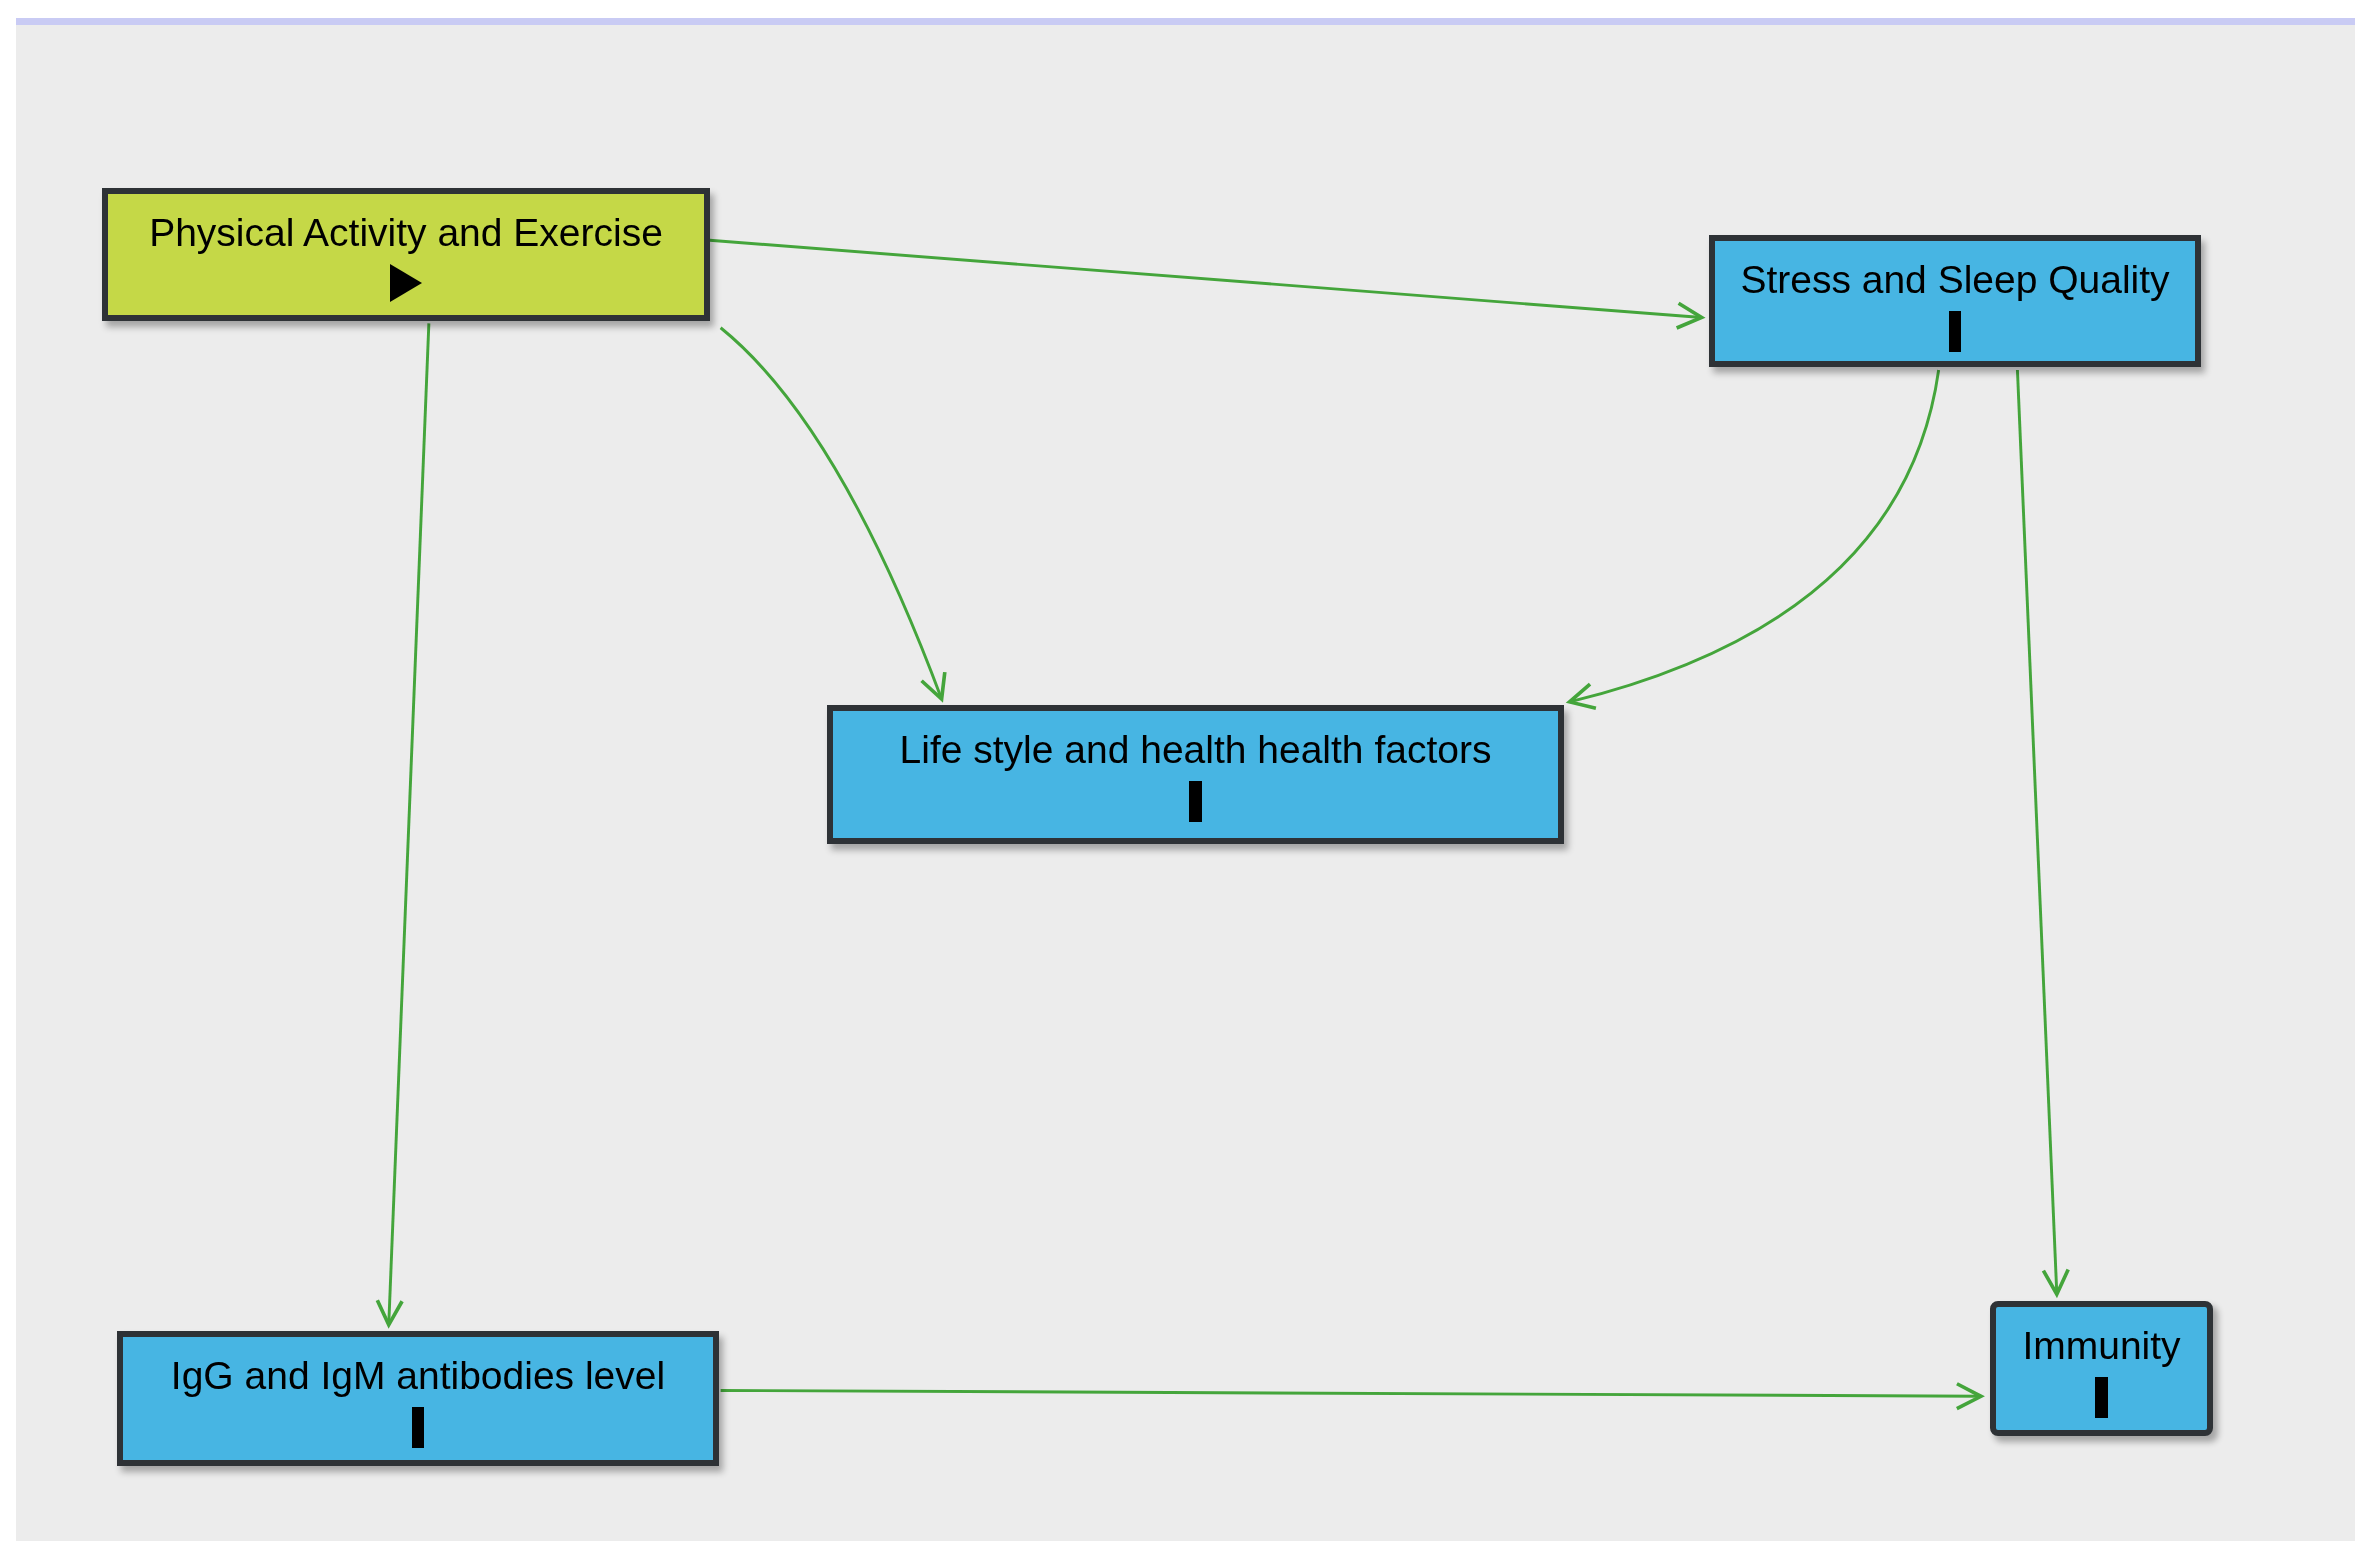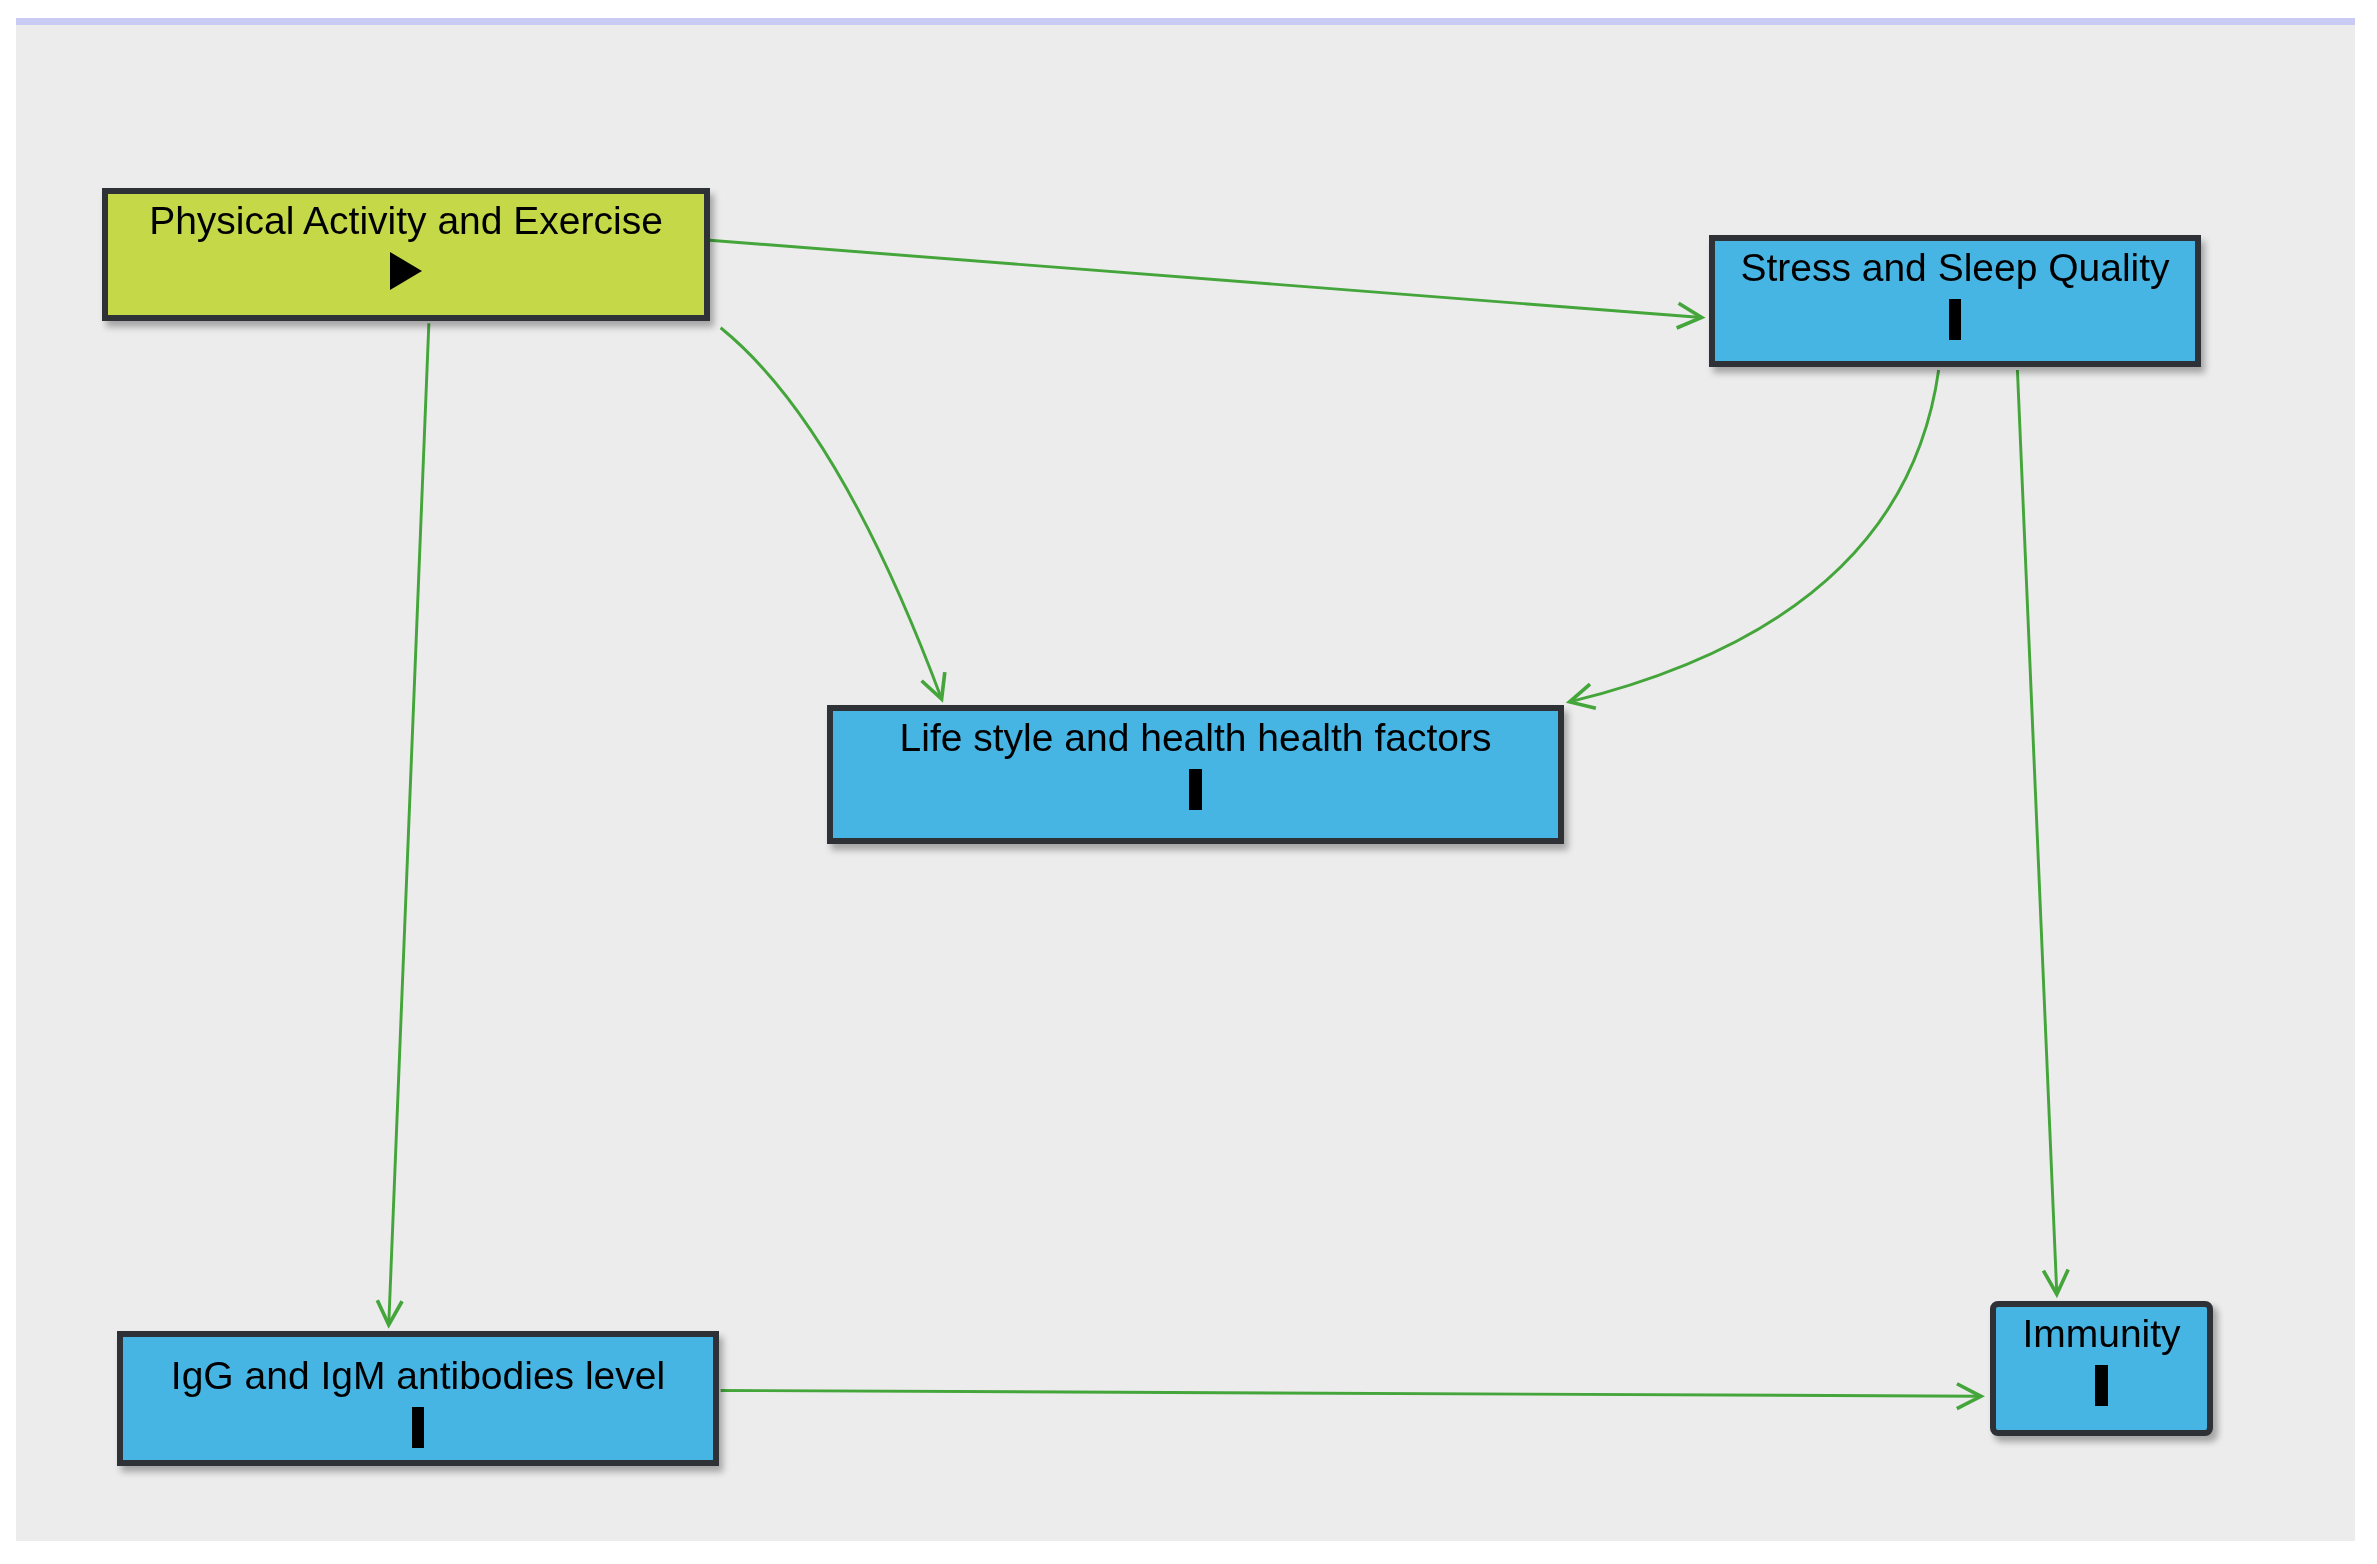--- a/index.html
+++ b/index.html
@@ -35,21 +35,21 @@
   }
   .node {
     position: absolute;
     box-sizing: border-box;
     border: 6.6px solid #2e3236;
     box-shadow: 4.4px 5.8px 6.6px rgba(0,0,0,0.30);
     display: flex;
     flex-direction: column;
     align-items: center;
     justify-content: flex-start;
-    padding-top: 6px;
+    padding-top: 18px;
     gap: 8.8px;
     cursor: pointer;
   }
   .node .label {
     font-size: 39px;
     line-height: 1.1;
     color: #000000;
     white-space: nowrap;
     text-align: center;
   }
@@ -98,21 +98,21 @@
   <div class="node" style="left: 1709px; top: 235px; width: 492px; height: 132px; background: rgb(71, 181, 227); border-color: rgb(46, 50, 54);">
     <span class="label">Stress and Sleep Quality</span>
     <span class="marker bar"></span>
   </div>
 
   <div class="node" style="left: 827px; top: 705px; width: 737px; height: 139px; background: rgb(71, 181, 227); border-color: rgb(46, 50, 54);">
     <span class="label">Life style and health health factors</span>
     <span class="marker bar"></span>
   </div>
 
-  <div class="node" style="left: 117px; top: 1331px; width: 602px; height: 135px; background: rgb(71, 181, 227); border-color: rgb(46, 50, 54); justify-content: center;">
+  <div class="node" style="left: 117px; top: 1331px; width: 602px; height: 135px; background: rgb(71, 181, 227); border-color: rgb(46, 50, 54);">
     <span class="label">IgG and IgM antibodies level</span>
     <span class="marker bar"></span>
   </div>
 
   <div class="node" style="left: 1990px; top: 1301px; width: 223px; height: 135px; background: rgb(71, 181, 227); border-color: rgb(46, 50, 54); border-radius: 8px;">
     <span class="label">Immunity</span>
     <span class="marker bar"></span>
   </div>
 
 </div>

